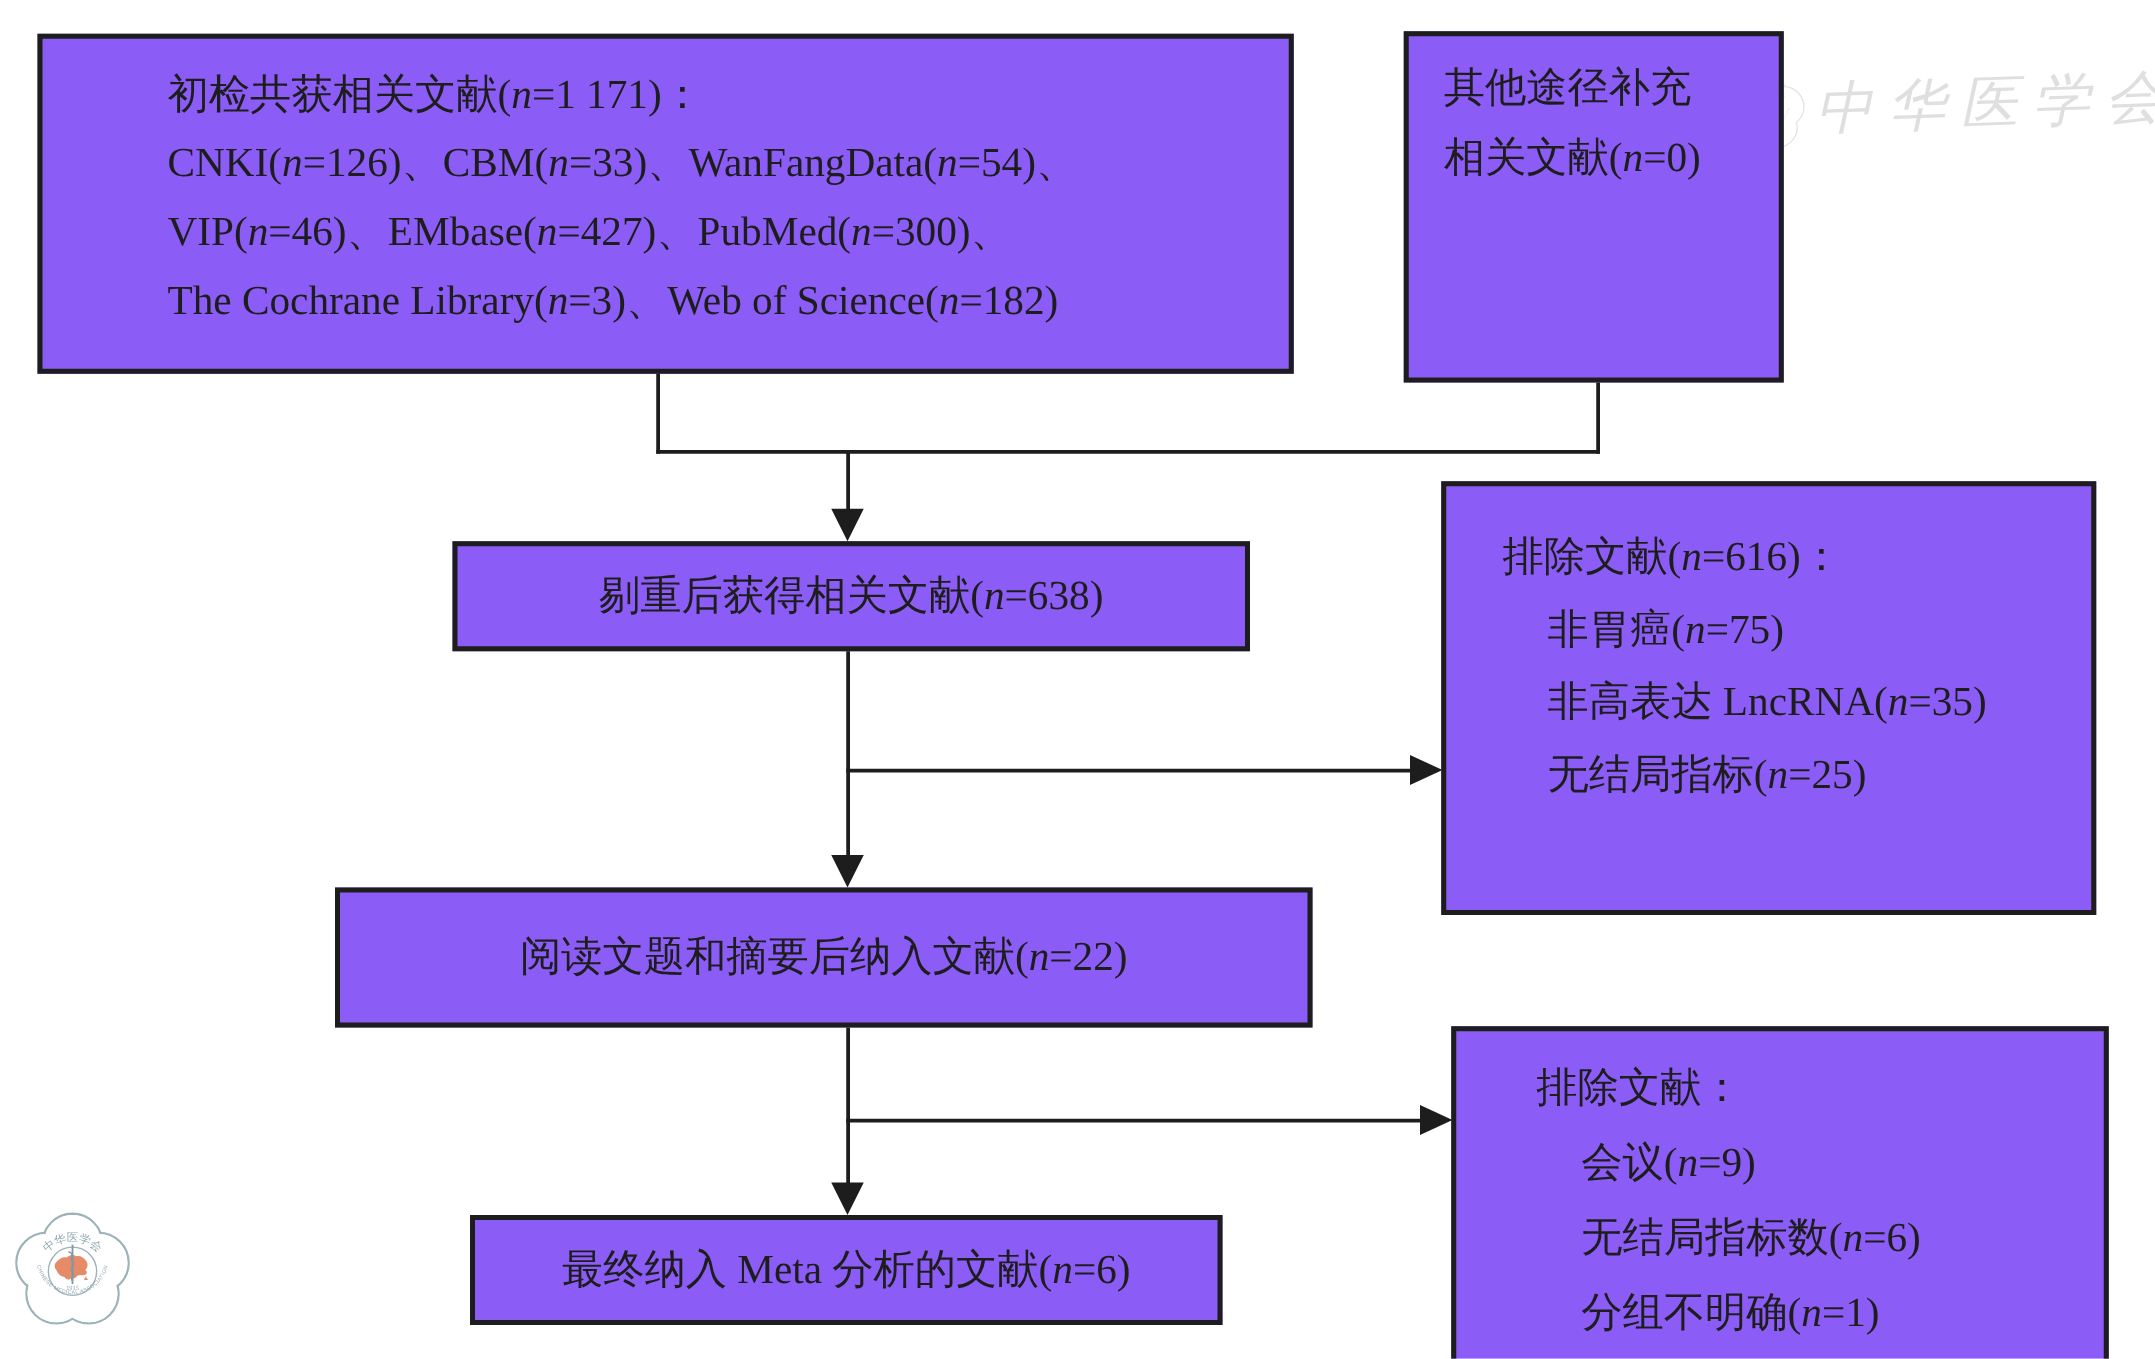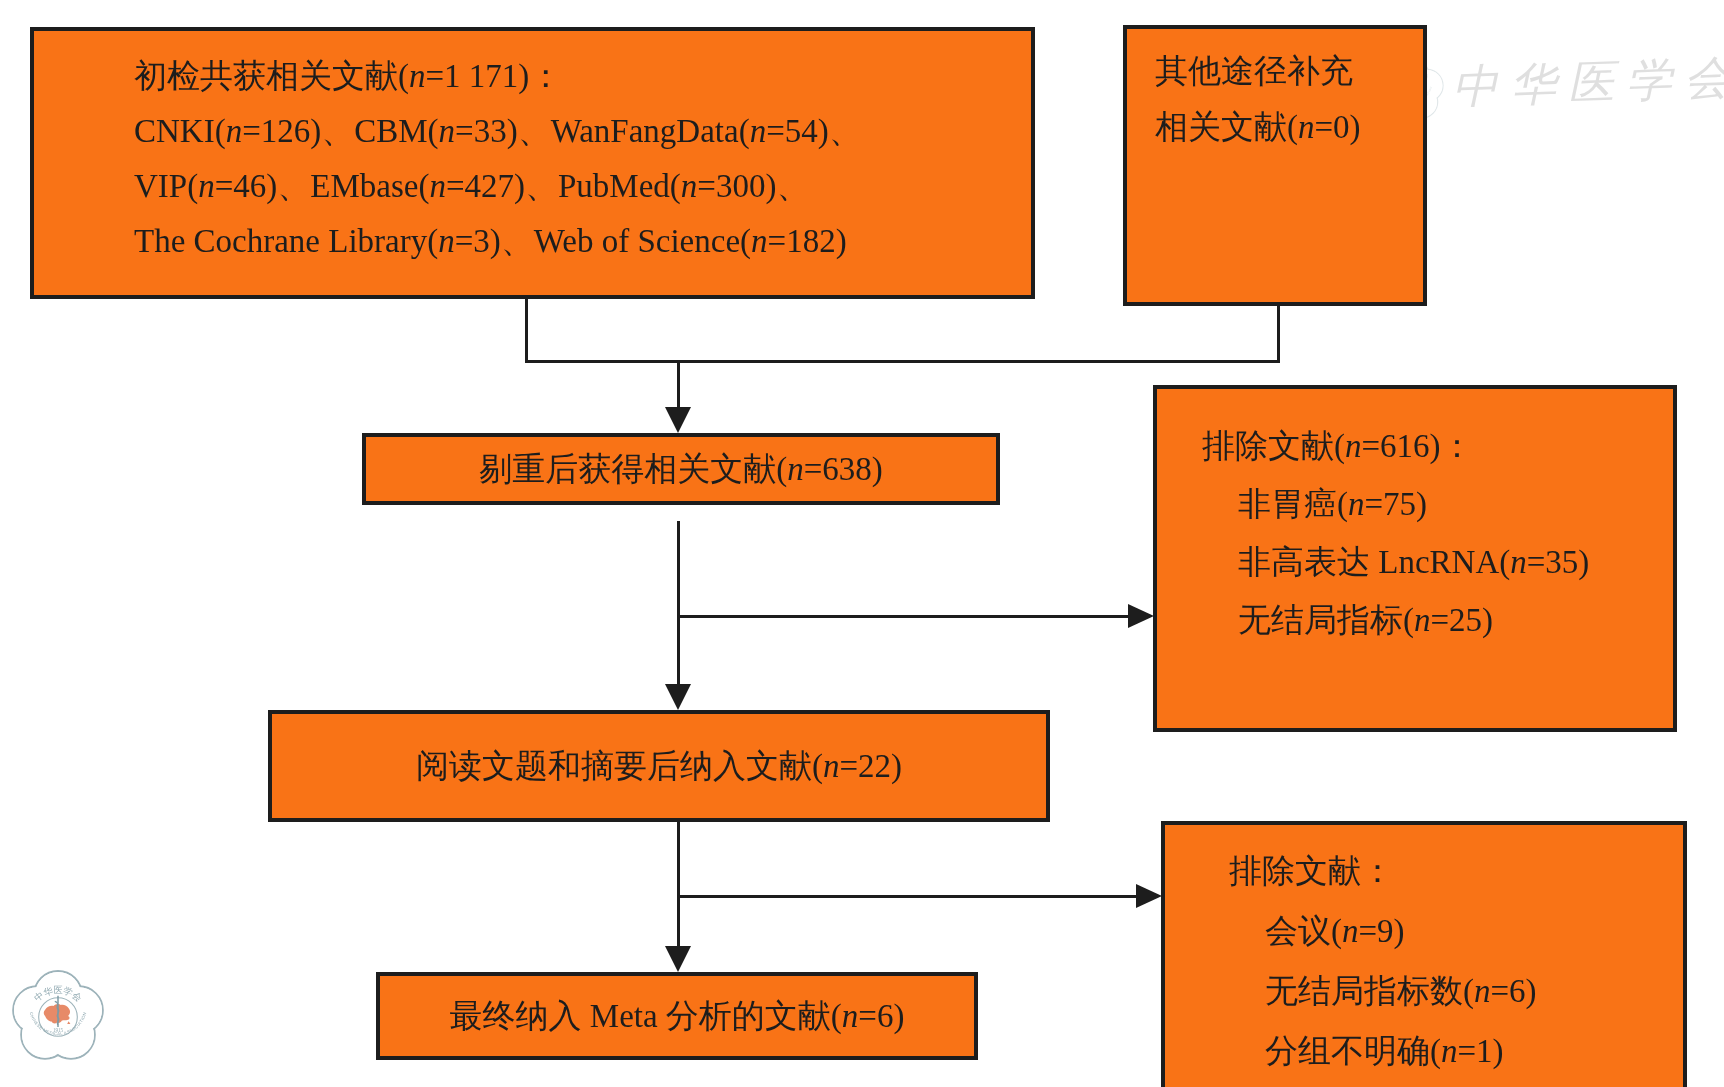--- a/index.html
+++ b/index.html
@@ -1,20 +1,20 @@
 <!DOCTYPE html>
 <html><head>
 <meta charset="utf-8">
 <style>
   html,body{margin:0;padding:0;background:#ffffff;}
   .canvas{
     position:relative;width:1724px;height:1087px;background:#ffffff;overflow:hidden;
     font-family:"Liberation Serif","DejaVu Serif",serif;color:#1d1d1d;
   }
-  .box{position:absolute;border:4px solid #1d1d1d;background:#f97316;box-sizing:border-box;}
+  .box{position:absolute;border:4px solid #1d1d1d;background:#8b5cf6;box-sizing:border-box;}
   .flow-text{font-size:33px;line-height:55px;white-space:nowrap;}
   .center-box{display:flex;align-items:center;justify-content:center;}
   .lines-left{padding:18px 10px 0 100px;}
   .ex1-pad{padding:28px 10px 0 45px;}
   .ex1-pad .flow-text{line-height:58px;}
   .ex2-pad{padding:16px 10px 0 64px;}
   .ex2-pad .flow-text{line-height:60px;}
   .indent{padding-left:36px;}
   .line-v{position:absolute;width:3px;background:#1d1d1d;}
   .line-h{position:absolute;height:3px;background:#1d1d1d;}
@@ -91,21 +91,21 @@
     <div class="flow-text" style="line-height:56px">其他途径补充</div>
     <div class="flow-text" style="line-height:56px">相关文献(<i>n</i>=0)</div>
   </div>
 
   <div class="line-v" style="left:525px;top:299px;height:64px;"></div>
   <div class="line-v" style="left:1277px;top:306px;height:57px;"></div>
   <div class="line-h" style="left:525px;top:360px;width:755px;"></div>
   <div class="line-v" style="left:677px;top:360px;height:50px;"></div>
   <div class="arrow-down" style="left:665px;top:407px;"></div>
 
-  <div class="box center-box" style="left:362px;top:433px;width:638px;height:72px;">
+  <div class="box center-box" style="left:362px;top:433px;width:638px;height:88px;">
     <div class="flow-text">剔重后获得相关文献(<i>n</i>=638)</div>
   </div>
 
   <div class="line-v" style="left:677px;top:521px;height:166px;"></div>
   <div class="arrow-down" style="left:665px;top:684px;"></div>
   <div class="line-h" style="left:677px;top:615px;width:453px;"></div>
   <div class="arrow-right" style="left:1128px;top:604px;"></div>
 
   <div class="box ex1-pad" style="left:1153px;top:385px;width:524px;height:347px;">
     <div class="flow-text">排除文献(<i>n</i>=616)：</div>

